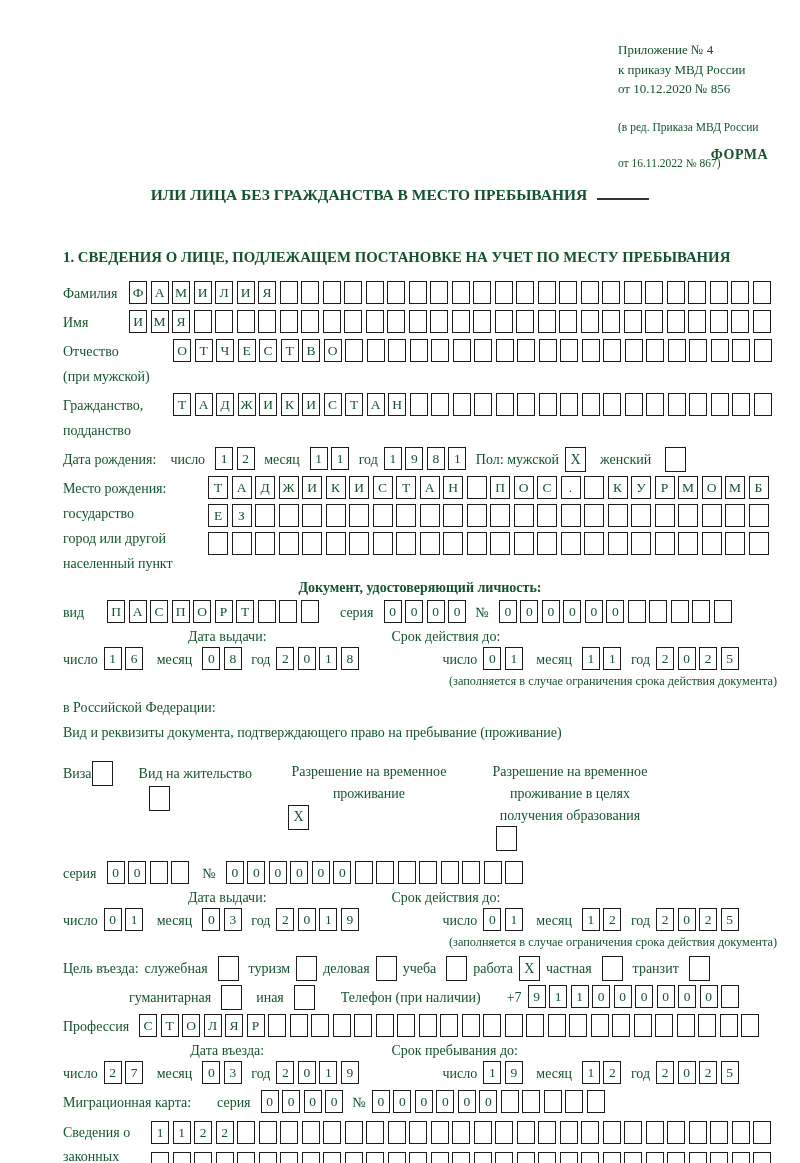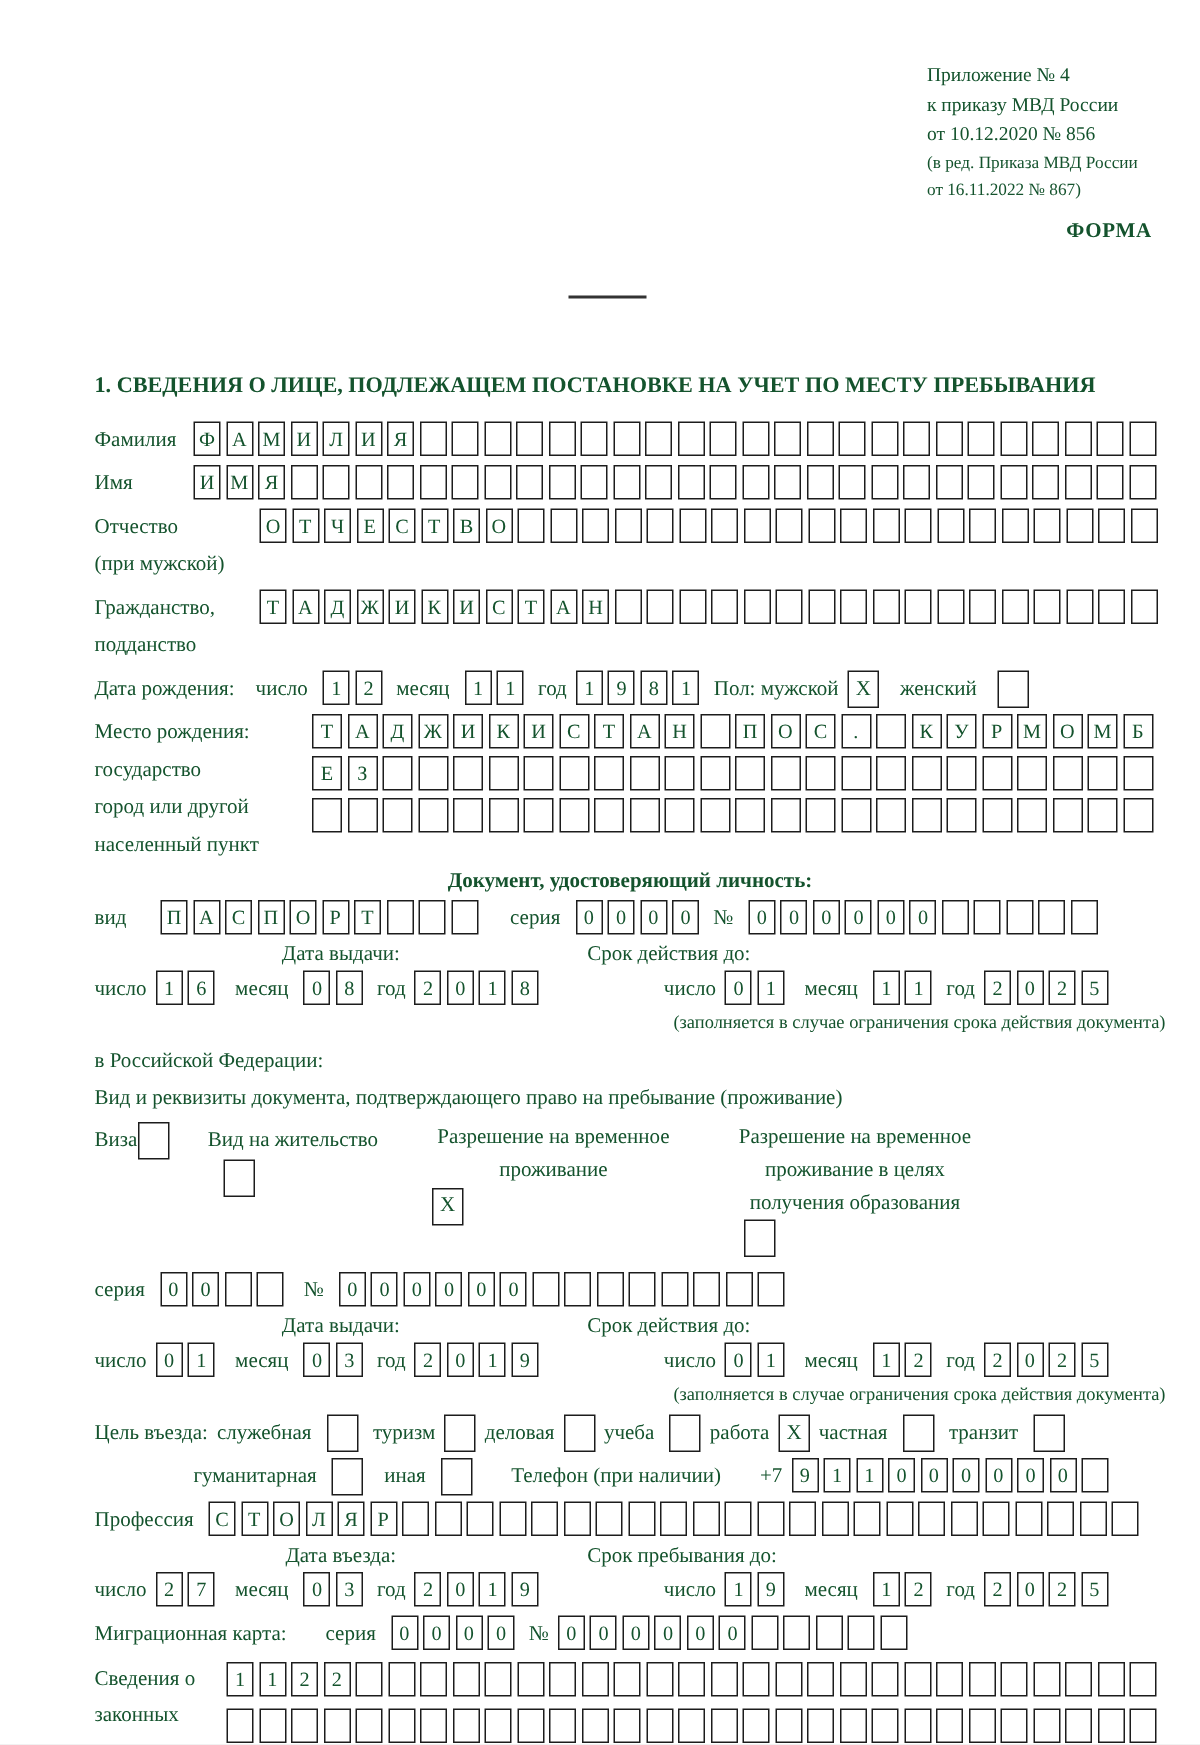--- a/index.html
+++ b/index.html
@@ -1,20 +1,20 @@
 <!DOCTYPE html>
 <html><head>
 <meta charset="utf-8">
 <style>
   html,body{margin:0;padding:0;background:#e8e8e8;}
   .page{position:relative;width:800px;height:1163px;background:#ffffff;margin:0 auto;
         font-family:"Liberation Serif","DejaVu Serif",serif;color:#14532d;overflow:hidden;}
   
   .appendix{position:absolute;left:618px;top:40px;font-size:13px;line-height:1.5;}
-  .appendix .amend{font-size:11.5px;line-height:1.45;margin-top:2px;}
+  .appendix .amend{font-size:11.5px;line-height:1.45;margin-top:20px;}
   .forma{position:absolute;top:147px;right:32px;font-weight:bold;font-size:14px;letter-spacing:.5px;}
   .title{position:absolute;top:183px;left:0;width:100%;text-align:center;font-weight:bold;font-size:15.5px;line-height:1.55;}
   .blank-line{display:inline-block;width:52px;border-bottom:2px solid #333;margin-left:10px;height:12px;}
   .sec1{position:absolute;top:249px;left:63px;width:712px;font-weight:bold;font-size:14.8px;}
   
   .body{position:absolute;top:281px;left:63px;width:714px;}
   .frow{display:flex;align-items:flex-start;margin-bottom:4px;}
   .lbl{font-size:14px;line-height:25px;white-space:nowrap;}
   .lblcol{font-size:14px;line-height:25px;}
   .cells{display:inline-flex;flex-wrap:nowrap;}
@@ -35,21 +35,21 @@
   .hdr2{display:flex;font-size:14px;margin:1px 0 2px;}
   .hdr2 .l{width:46%;text-align:center;}
   .hdr2 .r{flex:1;text-align:left;}
   .dpair{display:flex;margin-bottom:2px;}
   .dpair .dleft{width:47%;display:flex;align-items:flex-start;}
   .dpair .dright{flex:1;display:flex;align-items:flex-start;padding-left:44px;}
   .dgrp{display:flex;align-items:flex-start;}
   .note{font-size:12.3px;margin:0 0 6px;}
   .note.right{text-align:right;}
   .intro{font-size:14px;line-height:1.8;margin-bottom:2px;}
-  .opts{display:flex;align-items:flex-start;margin:3px 0 10px;}
+  .opts{display:flex;align-items:flex-start;margin:16px 0 10px;}
   .opt{display:flex;align-items:flex-start;}
   .optlbl{font-size:14px;line-height:25px;white-space:nowrap;}
   .optml{font-size:14px;line-height:1.55;text-align:center;}
   .cellrow-gap{margin-bottom:5px;}
 </style>
 </head>
 <body>
 
 <div class="page">
 
@@ -57,21 +57,21 @@
     <div>Приложение № 4</div>
     <div>к приказу МВД России</div>
     <div>от 10.12.2020 № 856</div>
     <div class="amend">(в ред. Приказа МВД России</div>
     <div class="amend">от 16.11.2022 № 867)</div>
   </div>
 
   <div class="forma">ФОРМА</div>
 
   <div class="title">
-    <div><span class="blank-line"></span></div>
+    <div><span>ИЛИ ЛИЦА БЕЗ ГРАЖДАНСТВА В МЕСТО ПРЕБЫВАНИЯ</span><span class="blank-line"></span></div>
   </div>
 
   <div class="sec1">1. СВЕДЕНИЯ О ЛИЦЕ, ПОДЛЕЖАЩЕМ ПОСТАНОВКЕ НА УЧЕТ ПО МЕСТУ ПРЕБЫВАНИЯ</div>
 
   <div class="body">
 
     <div class="frow">
       <span class="lbl wl65">Фамилия</span>
       <span class="cells">
           <span class="cell">Ф</span>

